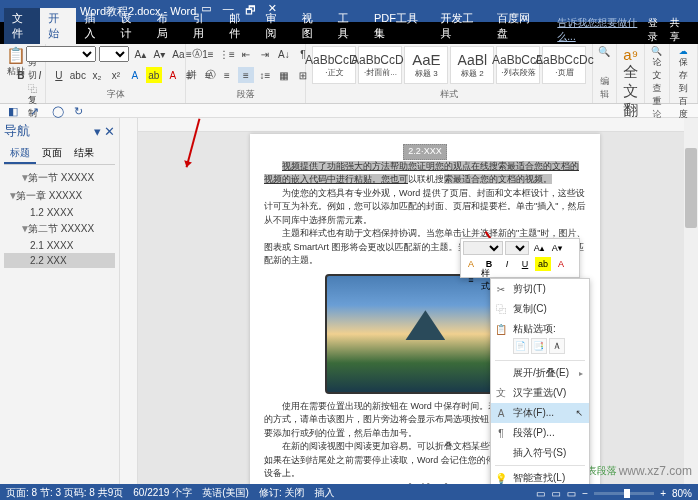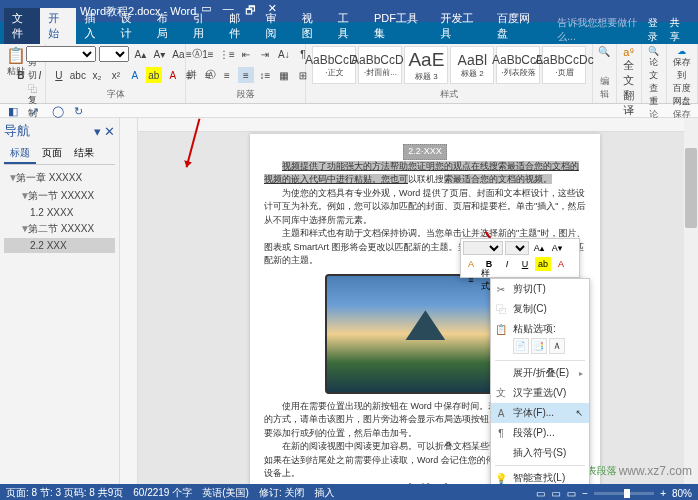--- a/index.html
+++ b/index.html
@@ -1,26 +1,26 @@
 <!DOCTYPE html>
 <html><head>
 <meta charset="utf-8">
 <style>
 * { margin: 0; padding: 0; box-sizing: border-box; font-family: "Microsoft YaHei", sans-serif; }
 body { width: 698px; height: 500px; background: #fff; overflow: hidden; font-size: 11px; }
 .titlebar { height: 22px; background: #2b579a; color: #fff; display: flex; align-items: center; padding: 0 20px; }
 .titlebar-center { font-size: 11px; }
 .titlebar-right { display: flex; gap: 2px; }
 .titlebar-right span { width: 20px; text-align: center; cursor: pointer; }
-.menubar { height: 22px; background: #0369a1; display: flex; align-items: flex-end; padding: 0 4px; color: #fff; font-size: 11px; }
+.menubar { height: 22px; background: #000000; display: flex; align-items: flex-end; padding: 0 4px; color: #fff; font-size: 11px; }
 .menubar .tab { padding: 3px 8px; cursor: pointer; }
 .menubar .tab.active { background: #f3f3f3; color: #2b579a; }
 .menubar .tab.file { background: #1e3e6e; }
 .menubar .right { margin-left: auto; display: flex; gap: 4px; padding-right: 6px; font-size: 10px; }
-.menubar .tell { color: #a8c0e0; margin-left: 12px; font-size: 10px;}
+.menubar .tell { color: #a8c0e0; margin-left: 12px; font-size: 10px; text-decoration: underline;}
 .ribbon { height: 60px; background: #f3f3f3; border-bottom: 1px solid #d0d0d0; display: flex; font-size: 10px; color: #444; }
 .ribbon-group { border-right: 1px solid #e0e0e0; padding: 2px 6px; display: flex; flex-direction: column; justify-content: space-between; align-items: center; }
 .ribbon-group-label { font-size: 9px; color: #666; text-align: center; }
 .ribbon-row { display: flex; gap: 3px; align-items: center; }
 .ribbon-btn { width: 16px; height: 16px; display: inline-flex; align-items: center; justify-content: center; cursor: pointer; }
 .styles-gal { display: flex; gap: 2px; }
 .style-item { width: 44px; height: 38px; border: 1px solid #ddd; background: #fff; display: flex; flex-direction: column; align-items: center; justify-content: center; font-size: 8px; cursor: pointer; }
 .style-item .preview { font-size: 12px; }
 .ruler-bar { height: 14px; background: #f9f9f9; border-bottom: 1px solid #ddd; display: flex; }
 .ruler-bar .icons { width: 120px; display: flex; gap: 10px; padding-left: 8px; align-items: center; }
@@ -173,21 +173,21 @@
     <div class="styles-gal">
       <div class="style-item">
           <span class="preview">AaBbCcDc</span>
           <span>·正文</span>
         </div>
       <div class="style-item">
           <span class="preview">AaBbCcDc</span>
           <span>·封面前...</span>
         </div>
       <div class="style-item">
-          <span class="preview" style="font-size:19px">AaE</span>
+          <span class="preview" style="font-size:15px">AaE</span>
           <span>标题 3</span>
         </div>
       <div class="style-item">
           <span class="preview" style="font-size:14px">AaBl</span>
           <span>标题 2</span>
         </div>
       <div class="style-item">
           <span class="preview">AaBbCcD</span>
           <span>·列表段落</span>
         </div>
@@ -196,21 +196,21 @@
           <span>·页眉</span>
         </div>
     </div>
     <span class="ribbon-group-label">样式</span>
   </div>
   <div class="ribbon-group" style="width:24px">
     <span>🔍</span>
     <span class="ribbon-group-label">编辑</span>
   </div>
   <div class="ribbon-group" style="width:30px">
-    <div style="text-align:left;font-size:11px">
+    <div style="text-align:left;font-size:15px">
       <div style="color:#c70">a⁹</div>
       <div>全文</div>
       <div>翻译</div>
     </div>
     <span class="ribbon-group-label">翻译</span>
   </div>
   <div class="ribbon-group" style="width:30px">
     <div style="text-align:center;font-size:9px">
       <div style="color:#07a">🔍</div>
       <div>论文</div>
@@ -243,24 +243,25 @@
     <div class="nav-title">
         <span>导航</span>
         <span style="cursor:pointer">▾ ✕</span>
       </div>
     <div class="nav-tabs">
       <span class="active">标题</span>
       <span>页面</span>
       <span>结果</span>
     </div>
     <div class="nav-tree">
+      <div class="item l2"><span class="tw">▼</span><span>第一节 XXXXX</span></div>
       <div class="item"><span class="tw">▼</span><span>第一章 XXXXX</span></div>
-      <div class="item l2"><span class="tw">▼</span><span>第一节 XXXXX</span></div>
       <div class="item l3"><span>1.2 XXXX</span></div>
       <div class="item l2"><span class="tw">▼</span><span>第二节 XXXXX</span></div>
+      <div class="item l3"><span>2.1 XXXX</span></div>
       <div class="item l3 sel"><span>2.2 XXX</span></div>
     </div>
   </div>
 
   <div class="doc-area">
     <div class="vruler"></div>
     <div class="hruler"></div>
 
     <div class="arrow-red" style="left:72px; top:0; height:50px; transform:rotate(15deg)"></div>
 

